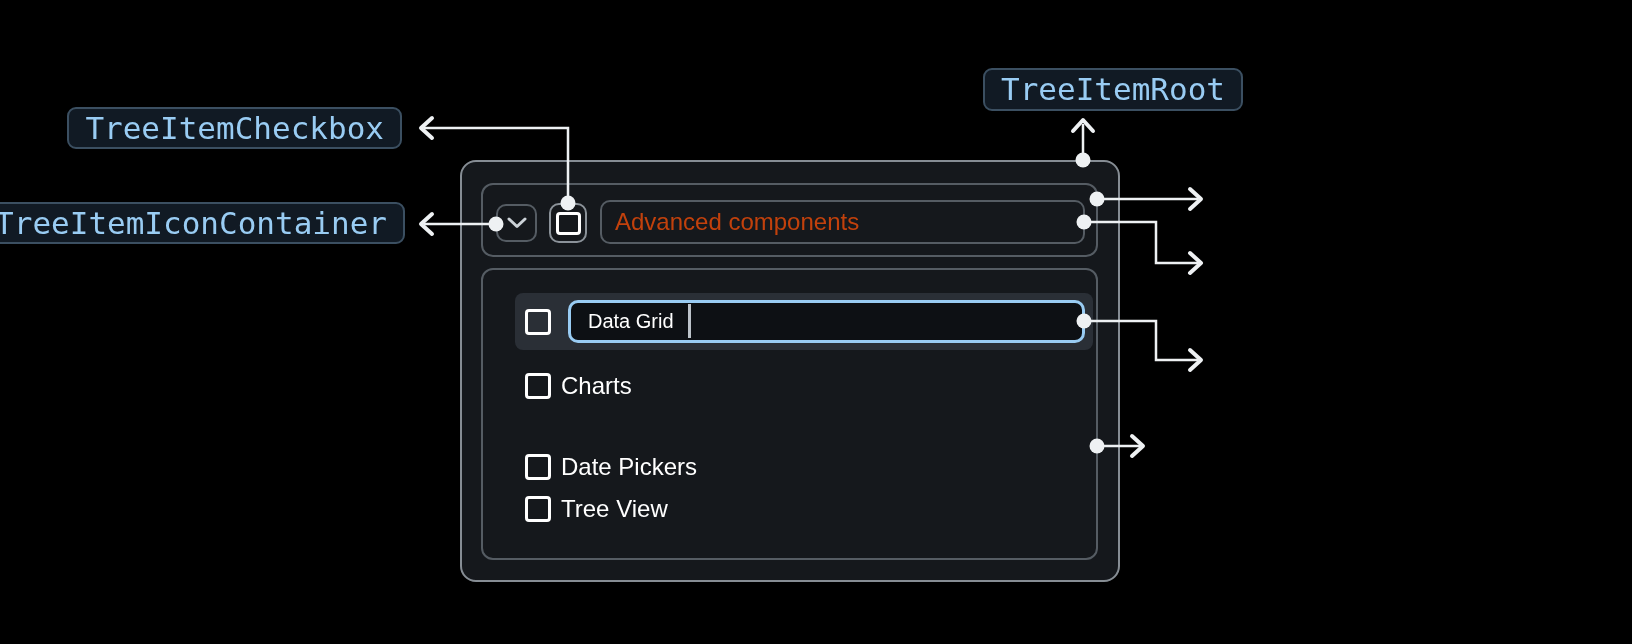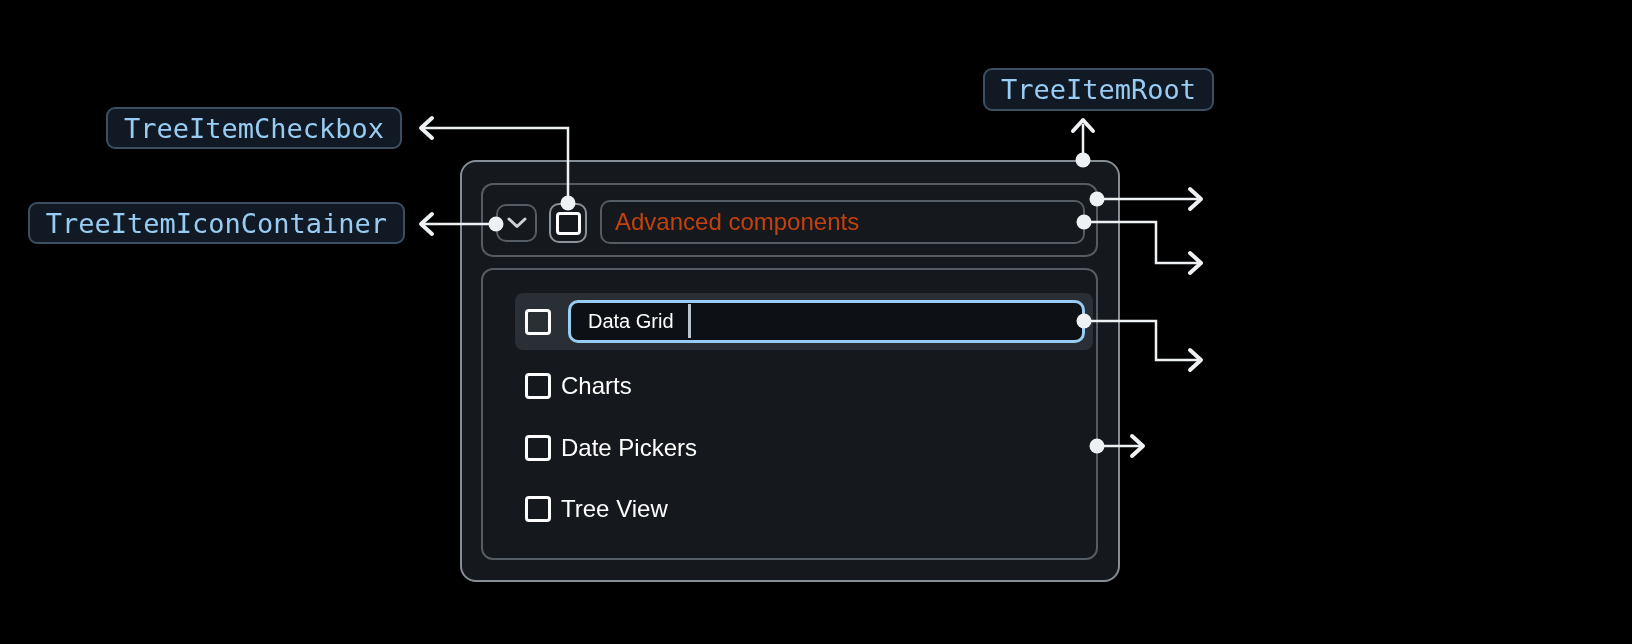--- a/index.html
+++ b/index.html
@@ -9,21 +9,21 @@
   }
   .abs{position:absolute;box-sizing:border-box;}
 
   
   .tag{
     position:absolute;box-sizing:border-box;
     display:inline-flex;align-items:center;justify-content:center;
     height:44px;padding:0 16px;
     background:#111a24;border:2px solid #3b4f61;border-radius:9px;
     color:#99ccf3;font-family:"DejaVu Sans Mono","Liberation Mono",monospace;
-    font-size:27px;line-height:1;white-space:nowrap;
+    font-size:31px;line-height:1;white-space:nowrap;
   }
 
   
   .root-panel{
     left:460px;top:160px;width:660px;height:422px;
     background:#15181c;border:2px solid #868d94;border-radius:16px;
   }
   .content-box{
     left:481px;top:183px;width:617px;height:74px;
     border:2px solid #555c63;border-radius:12px;background:transparent;
@@ -100,21 +100,21 @@
   <div class="abs tree-row editing">
     <div class="cb-glyph row"></div>
     <input class="label-input" type="text" value="Data Grid" style="">
     <div class="caret"></div>
   </div>
 
   <div class="abs tree-row" style="top:357px">
     <div class="cb-glyph row"></div>
     <span class="row-label">Charts</span>
   </div>
-  <div class="abs tree-row" style="top:419px">
+  <div class="abs tree-row" style="top:438px">
     <div class="cb-glyph row"></div>
     <span class="row-label">Date Pickers</span>
   </div>
   <div class="abs tree-row" style="top:480px">
     <div class="cb-glyph row"></div>
     <span class="row-label">Tree View</span>
   </div>
 
   <div class="tag" style="left:983px;top:68px;height:43px">TreeItemRoot</div>
 

